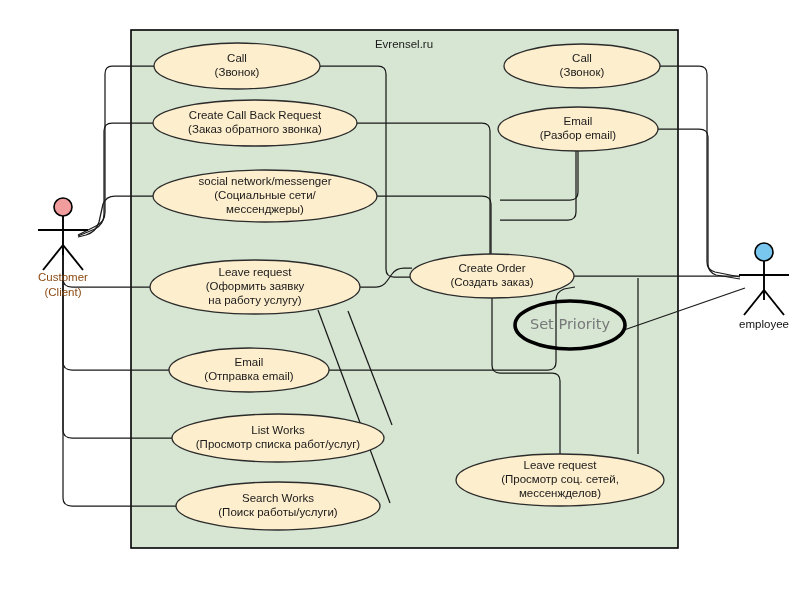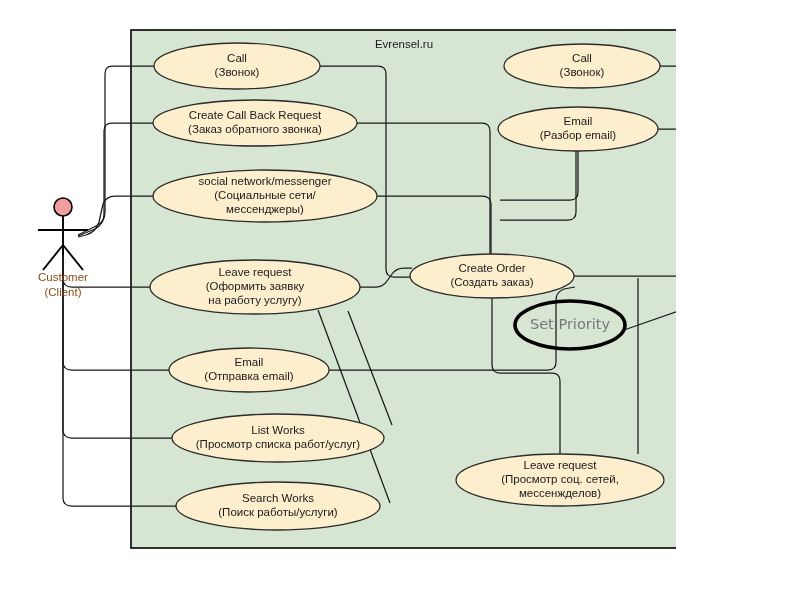--- a/index.html
+++ b/index.html
@@ -2,21 +2,21 @@
 <html><head>
 <meta charset="utf-8">
 <style>
   html, body {
     margin: 0;
     padding: 0;
     background: #ffffff;
   }
   #stage {
     position: relative;
-    width: 676px;
+    width: 803px;
     height: 607px;
     background: #ffffff;
     overflow: hidden;
     font-family: "Liberation Sans", sans-serif;
   }
   svg#diagram {
     position: absolute;
     left: 0;
     top: 0;
     width: 803px;

